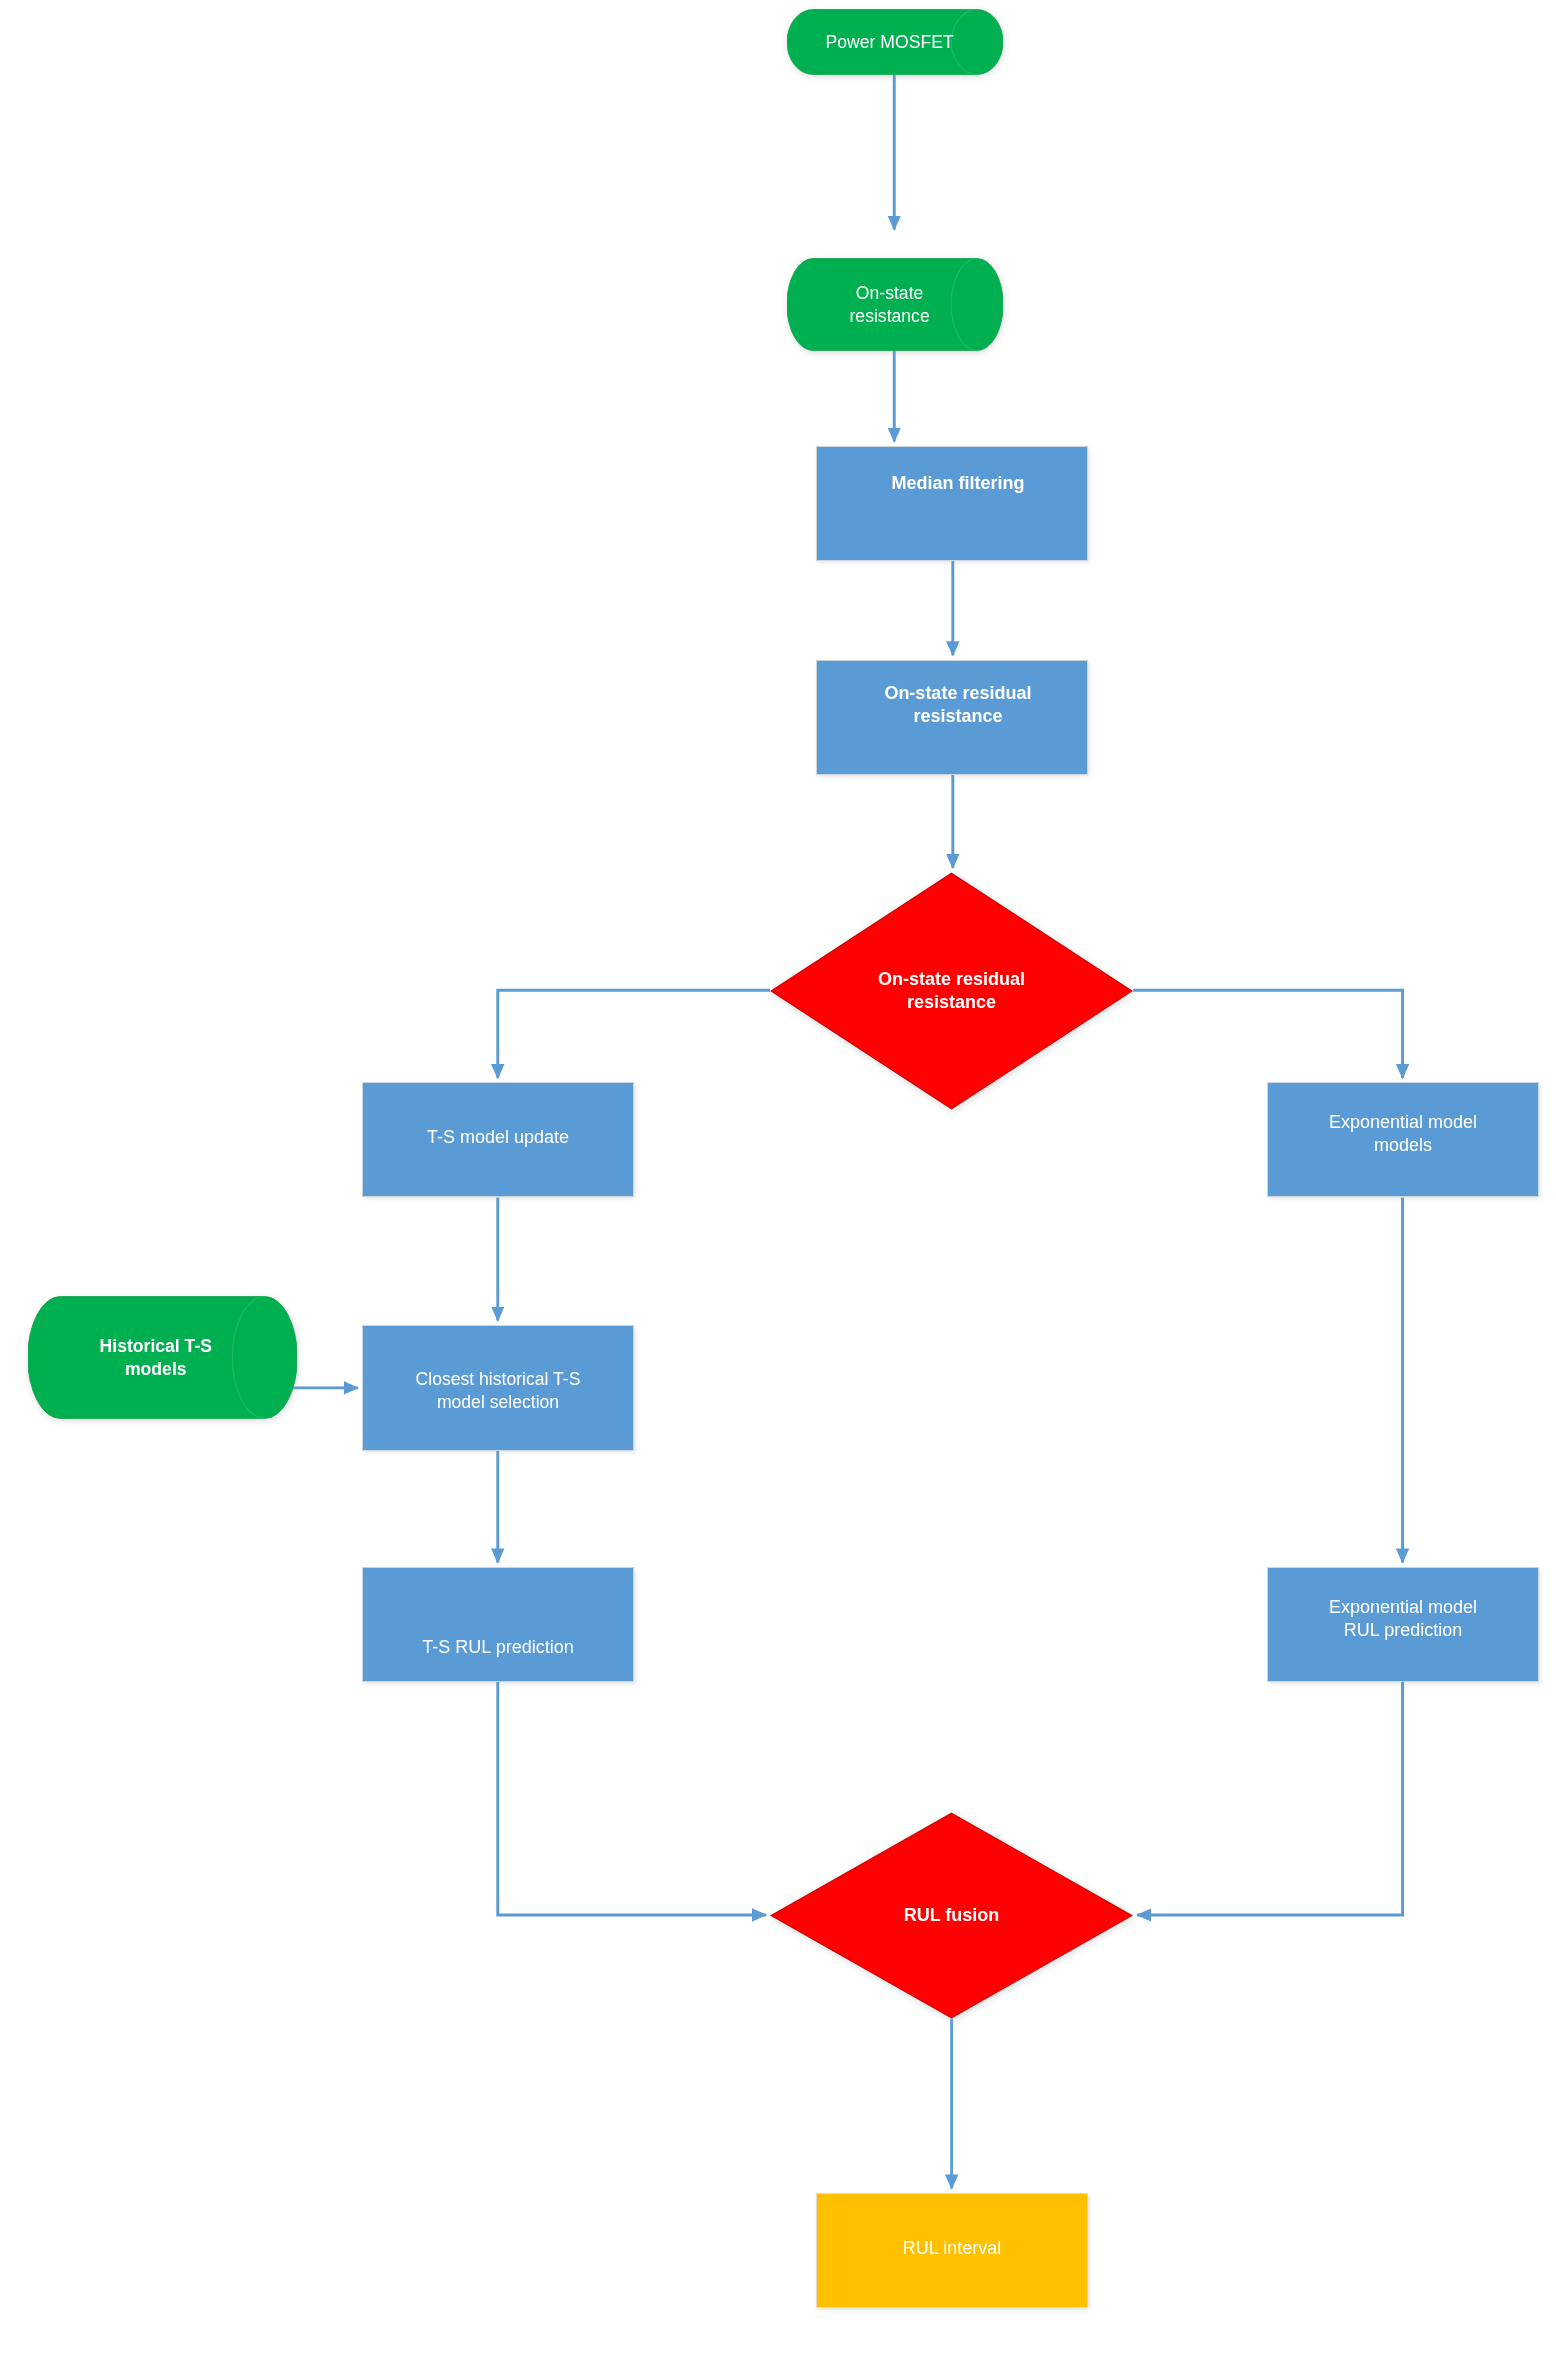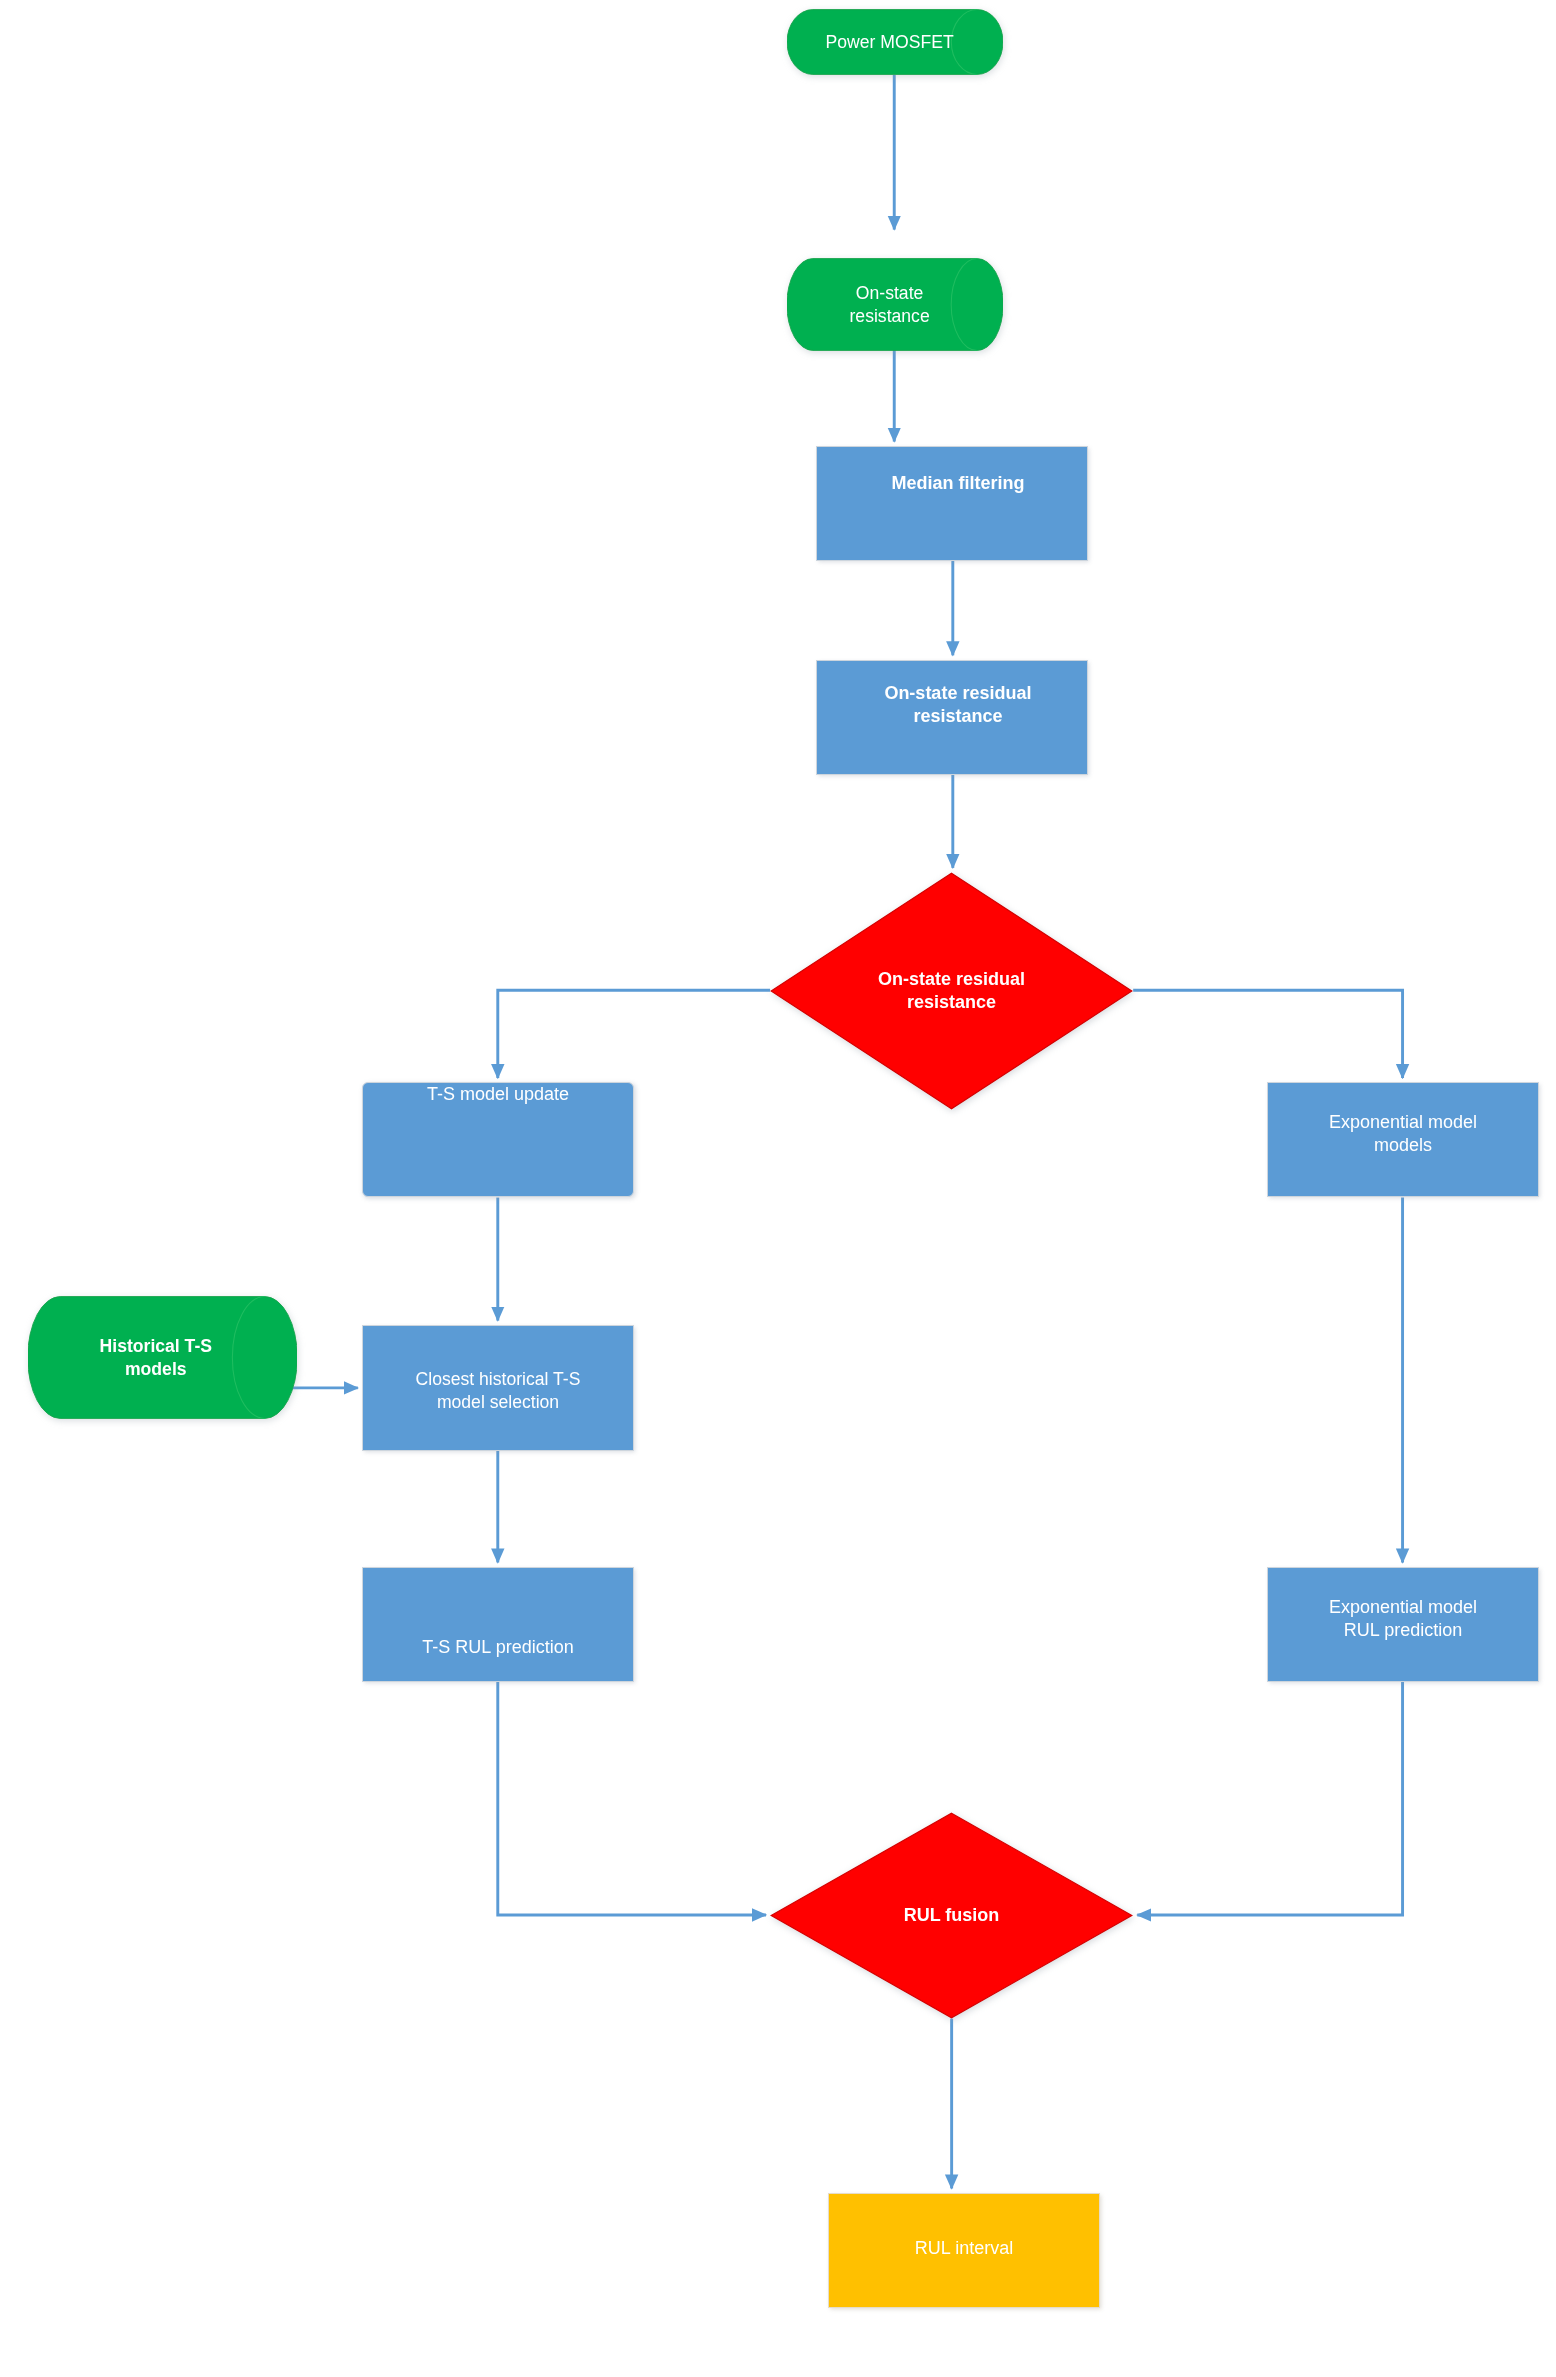--- a/index.html
+++ b/index.html
@@ -48,21 +48,20 @@
     padding: 0 8.2px;
   }
   .proc.bold .lbl { font-weight: bold; padding-left: 20px; }
 
   
   .out {
     background: #FFC000;
     border: 1.2px solid #e6dcc8;
     box-shadow: 1.8px 1.8px 4.1px rgba(150,140,120,0.30);
     align-items: flex-start;
-    margin-left: 12px;
   }
   .out .lbl {
     display: block;
     width: 100%;
     padding: 0 8.2px;
   }
 
   
   .cyl {
     background: transparent;
@@ -183,21 +182,21 @@
   <div class="node dec" style="left:770px; top:872px; width:363px; height:238px; font-size:18px;">
     <svg viewBox="0 0 620 406" preserveAspectRatio="none">
       <polygon points="310,2 618,203 310,404 2,203" fill="#FF0000" stroke="#d40000" stroke-width="2"></polygon>
     </svg>
     <span class="lbl">
       <span>On-state residual</span><br>
       <span>resistance</span>
     </span>
   </div>
 
-  <div class="node proc" style="left:362px; top:1082px; width:272px; height:115px; font-size:18px; border-radius:6px;">
+  <div class="node proc" style="left:362px; top:1082px; width:272px; height:115px; font-size:18px; padding-top:43px;">
     <span class="lbl">T-S model update</span>
   </div>
 
   <div class="node proc" style="left:1267px; top:1082px; width:272px; height:115px; font-size:18px; padding-top:28px;">
     <span class="lbl">
       <span>Exponential model</span><br>
       <span>models</span>
     </span>
   </div>
 

